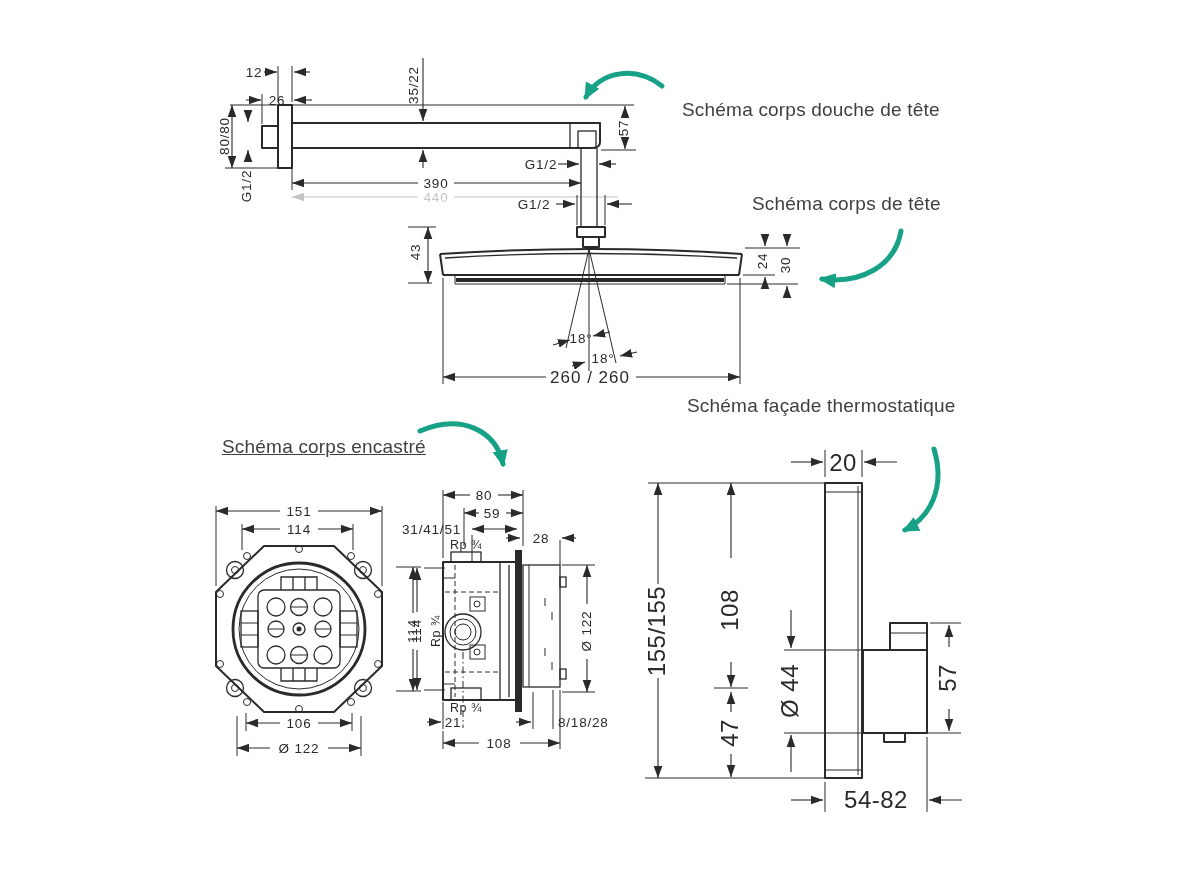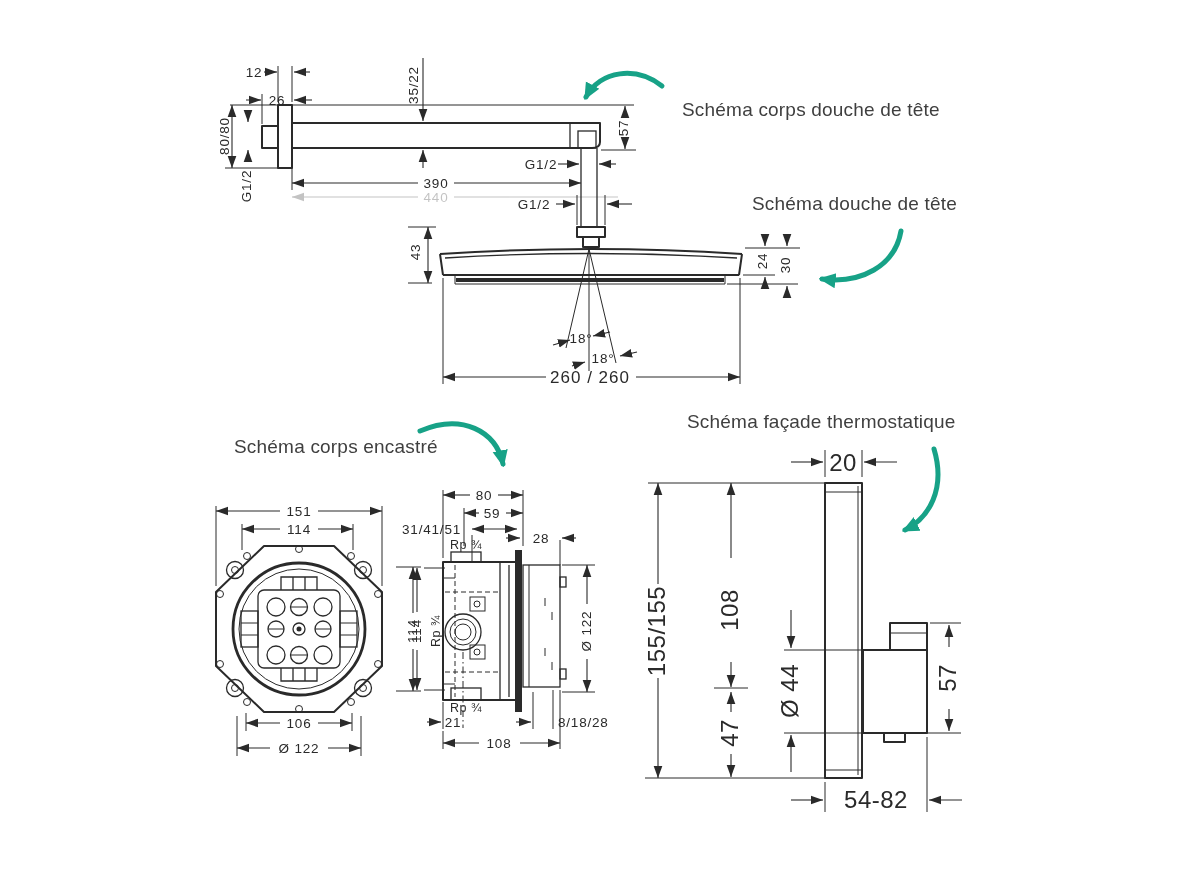--- a/index.html
+++ b/index.html
@@ -309,17 +309,17 @@
 
   <g>
     <path class="teal" d="M662,86 C636,66 601,70 586,97" marker-end="url(#tar)"></path>
     <path class="teal" d="M901,231 C895,266 861,284 822,279" marker-end="url(#tar)"></path>
     <path class="teal" d="M420,431 C462,413 496,431 503,464" marker-end="url(#tar)"></path>
     <path class="teal" d="M934,449 C946,489 929,518 905,530" marker-end="url(#tar)"></path>
   </g>
 </svg>
 
 <div class="lbl" style="left:682px;top:99px;">Schéma corps douche de tête</div>
-<div class="lbl" style="left:752px;top:193px;">Schéma douche de tête</div>
-<div class="lbl" style="left:234px;top:436px;">Schéma corps encastré</div>
-<div class="lbl" style="left:687px;top:411px;">Schéma façade thermostatique</div>
+<div class="lbl" style="left:752px;top:193px;">Schéma corps de tête</div>
+<div class="lbl" style="left:222px;top:436px;text-decoration:underline;">Schéma corps encastré</div>
+<div class="lbl" style="left:687px;top:395px;">Schéma façade thermostatique</div>
 
 </div>
 
 </body></html>

